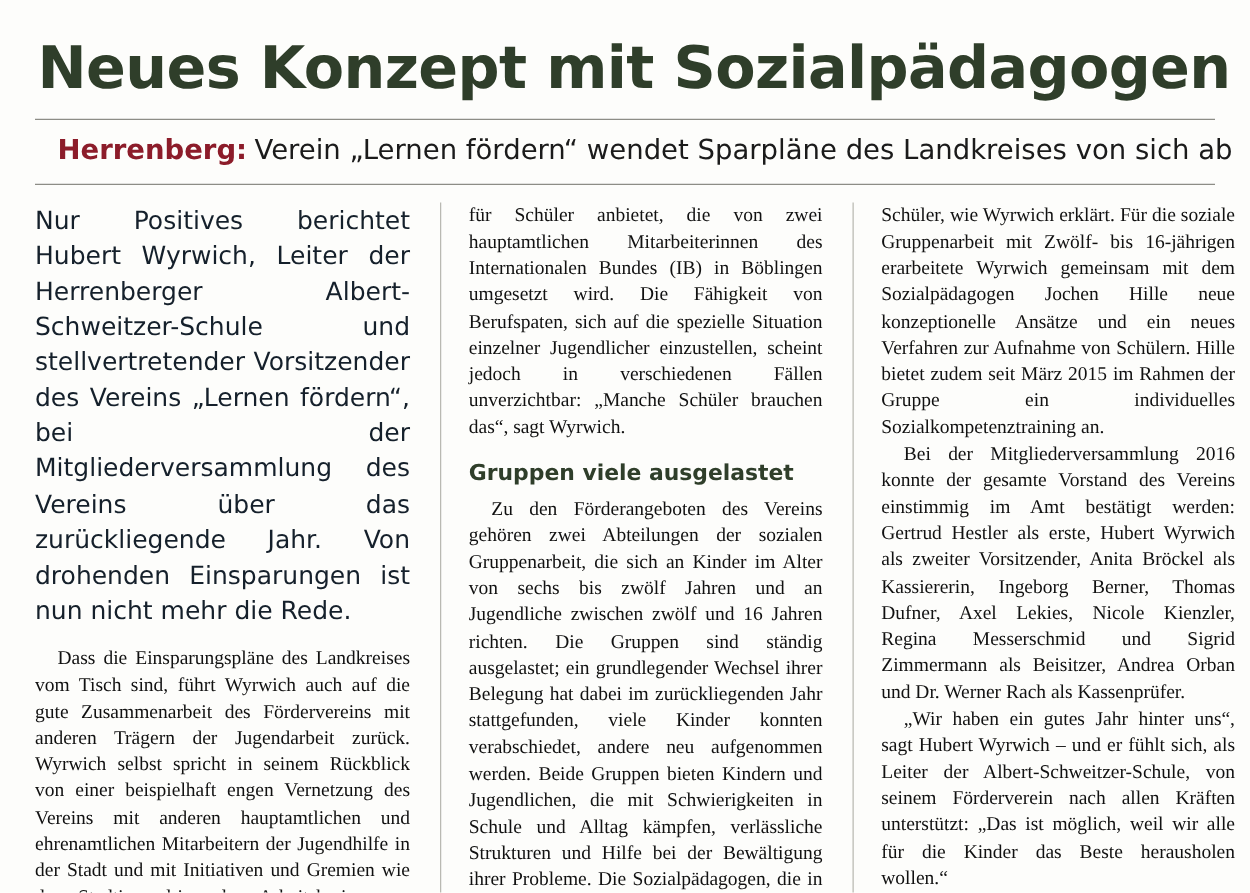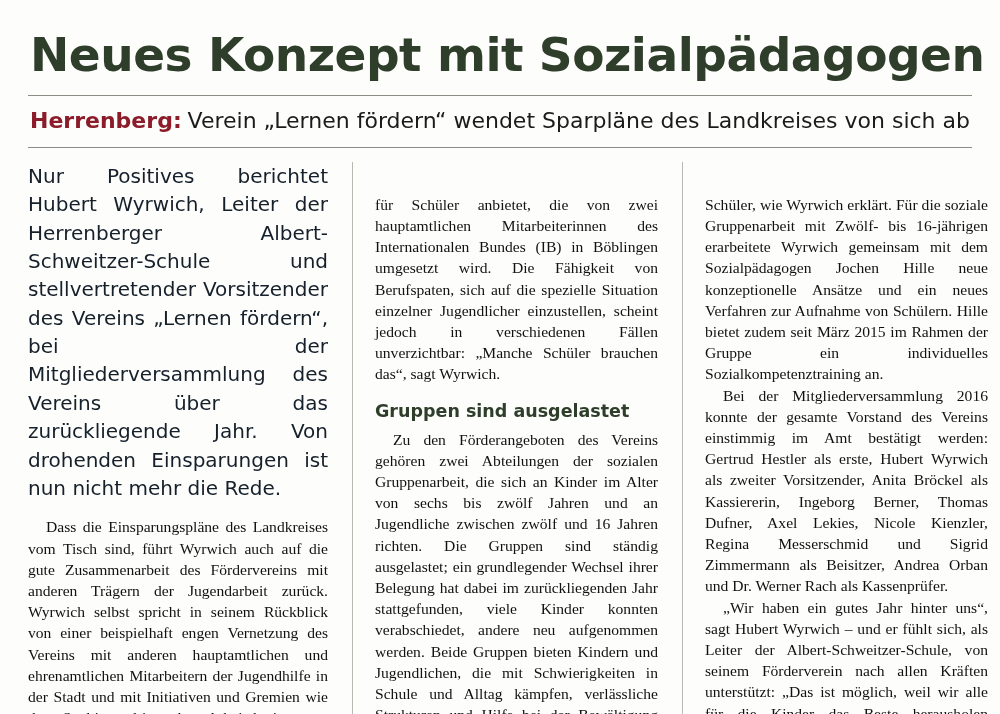--- a/index.html
+++ b/index.html
@@ -33,21 +33,21 @@
     margin: 8px 0 0 4px;
     white-space: nowrap;
   }
   .rule {
     border: 0;
     border-top: 1.5px solid #8d8d86;
     margin: 16px 2px 10px 2px;
   }
   
   .subhead {
-    margin: 0 0 0 4px;
+    margin: 0 0 0 20px;
     font-size: 23.5px;
     line-height: 1.2;
     white-space: nowrap;
   }
   .subhead .place {
     font-family: "DejaVu Sans", sans-serif;
     font-weight: bold;
     color: #8c1c2a;
     font-size: 22px;
   }
@@ -102,21 +102,20 @@
     font-size: 15.6px;
     line-height: 1.36;
     text-align: justify;
     margin: 0;
     text-indent: 18px;
     hyphens: auto;
     color: #111111;
   }
   p.body.noindent {
     text-indent: 0;
-    margin-top: 32px;
   }
   .subheading {
     font-family: "DejaVu Sans", sans-serif;
     font-weight: bold;
     font-size: 17.5px;
     color: #2f3e2a;
     margin: 16px 0 8px 0;
   }
 </style>
 </head>
@@ -137,21 +136,21 @@
 
   <div class="columns">
 
     <div class="col left">
       <p class="lede">Nur Positives berichtet Hubert Wyrwich, Leiter der Herrenberger Albert-Schweitzer-Schule und stellvertretender Vorsitzender des Vereins „Lernen fördern“, bei der Mitgliederversammlung des Vereins über das zurückliegende Jahr. Von drohenden Einsparungen ist nun nicht mehr die Rede.</p>
       <p class="body">Dass die Einsparungspläne des Landkreises vom Tisch sind, führt Wyrwich auch auf die gute Zusammenarbeit des Fördervereins mit anderen Trägern der Jugendarbeit zurück. Wyrwich selbst spricht in seinem Rückblick von einer beispielhaft engen Vernetzung des Vereins mit anderen hauptamtlichen und ehrenamtlichen Mitarbeitern der Jugendhilfe in der Stadt und mit Initiativen und Gremien wie dem Stadtjugendring, dem Arbeitskreis gegen Gewalt, den sozialen Diensten und dem Patenschaftsmodell Schule-Beruf in Herrenberg. Gerade auf das Patenschaftsmodell möchte der Verein „Lernen fördern“ auch künftig nicht verzichten, obwohl er seit 2015 eine Berufseinstiegsbegleitung</p>
     </div>
 
     <div class="col mid">
       <p class="body noindent">für Schüler anbietet, die von zwei hauptamtlichen Mitarbeiterinnen des Internationalen Bundes (IB) in Böblingen umgesetzt wird. Die Fähigkeit von Berufspaten, sich auf die spezielle Situation einzelner Jugendlicher einzustellen, scheint jedoch in verschiedenen Fällen unverzichtbar: „Manche Schüler brauchen das“, sagt Wyrwich.</p>
-      <div class="subheading">Gruppen sind ausgelastet</div>
+      <div class="subheading">Gruppen viele ausgelastet</div>
       <p class="body">Zu den Förderangeboten des Vereins gehören zwei Abteilungen der sozialen Gruppenarbeit, die sich an Kinder im Alter von sechs bis zwölf Jahren und an Jugendliche zwischen zwölf und 16 Jahren richten. Die Gruppen sind ständig ausgelastet; ein grundlegender Wechsel ihrer Belegung hat dabei im zurückliegenden Jahr stattgefunden, viele Kinder konnten verabschiedet, andere neu aufgenommen werden. Beide Gruppen bieten Kindern und Jugendlichen, die mit Schwierigkeiten in Schule und Alltag kämpfen, verlässliche Strukturen und Hilfe bei der Bewältigung ihrer Probleme. Die Sozialpädagogen, die in diesen Gruppen tätig sind, werden unterstützt von Anerkennungspraktikantinnen und Absolventinnen eines Freiwilligen Sozialen Jahres – unentbehrliche Hilfskräfte und Ansprechpartnerinnen für die</p>
     </div>
 
     <div class="col right">
       <p class="body noindent">Schüler, wie Wyrwich erklärt. Für die soziale Gruppenarbeit mit Zwölf- bis 16-jährigen erarbeitete Wyrwich gemeinsam mit dem Sozialpädagogen Jochen Hille neue konzeptionelle Ansätze und ein neues Verfahren zur Aufnahme von Schülern. Hille bietet zudem seit März 2015 im Rahmen der Gruppe ein individuelles Sozialkompetenztraining an.</p>
       <p class="body">Bei der Mitgliederversammlung 2016 konnte der gesamte Vorstand des Vereins einstimmig im Amt bestätigt werden: Gertrud Hestler als erste, Hubert Wyrwich als zweiter Vorsitzender, Anita Bröckel als Kassiererin, Ingeborg Berner, Thomas Dufner, Axel Lekies, Nicole Kienzler, Regina Messerschmid und Sigrid Zimmermann als Beisitzer, Andrea Orban und Dr. Werner Rach als Kassenprüfer.</p>
       <p class="body">„Wir haben ein gutes Jahr hinter uns“, sagt Hubert Wyrwich – und er fühlt sich, als Leiter der Albert-Schweitzer-Schule, von seinem Förderverein nach allen Kräften unterstützt: „Das ist möglich, weil wir alle für die Kinder das Beste herausholen wollen.“</p>
     </div>
 
   </div>

